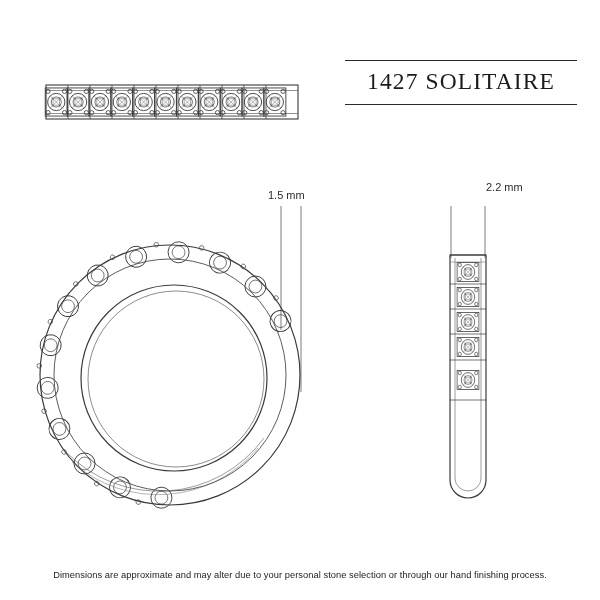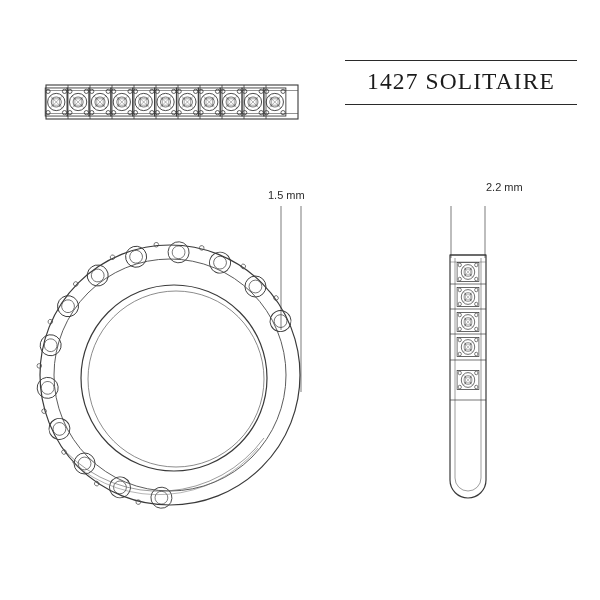--- a/index.html
+++ b/index.html
@@ -87,20 +87,21 @@
     <div class="title-rule"></div>
     <div class="title-inner">
       <div class="title-line">1427 SOLITAIRE</div>
     </div>
     <div class="title-rule"></div>
   </div>
 
   <div class="dim-label" id="dim-label-width">1.5 mm</div>
   <div class="dim-label" id="dim-label-depth">2.2 mm</div>
 
+  <div class="footnote">Dimensions are approximate and may alter due to your personal stone selection or through our hand finishing process.</div>
 
   <svg class="svg-layer" width="600" height="600" viewBox="0 0 600 600">
     <defs>
       <g id="pave-cell">
         <rect x="-11" y="-14" width="22" height="28" fill="none" stroke="#3a3a3a" stroke-width="0.9"></rect>
         <circle cx="0" cy="0" r="8.6" fill="none" stroke="#3a3a3a" stroke-width="0.9"></circle>
         <circle cx="0" cy="0" r="5.0" fill="none" stroke="#3a3a3a" stroke-width="0.7"></circle>
         <path d="M -5 -3.2 L 5 -3.2 M -5 3.2 L 5 3.2 M -3.2 -5 L -3.2 5 M 3.2 -5 L 3.2 5" fill="none" stroke="#555" stroke-width="0.5"></path>
         <path d="M -6.1 -6.1 L 6.1 6.1 M 6.1 -6.1 L -6.1 6.1" fill="none" stroke="#555" stroke-width="0.45"></path>
         <circle cx="-8.2" cy="-10.6" r="2.1" fill="none" stroke="#3a3a3a" stroke-width="0.8"></circle>

